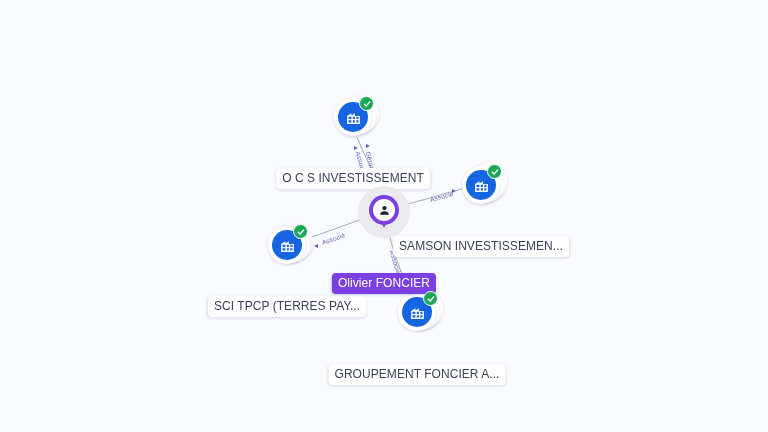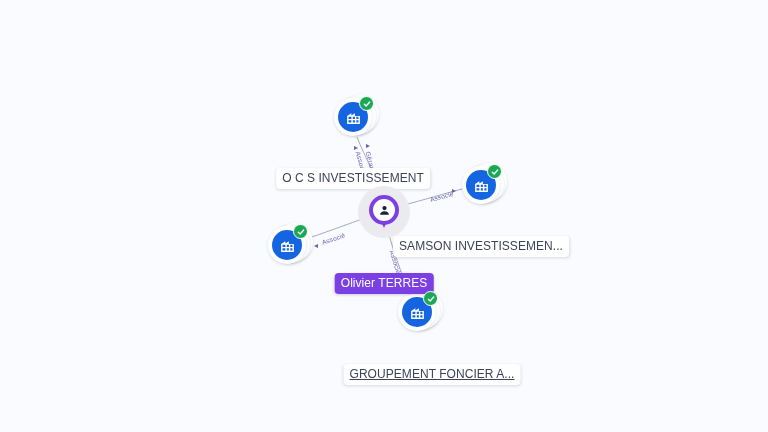--- a/index.html
+++ b/index.html
@@ -249,49 +249,50 @@
           </svg>
         </div>
       </div>
       <div class="verified-badge">
         <svg width="8" height="8" viewBox="0 0 24 24" fill="none" stroke="#ffffff" stroke-width="4" stroke-linecap="round" stroke-linejoin="round">
           <path d="M4 12.5 L9.5 18 L20 6"></path>
         </svg>
       </div>
     </div>
   </div>
+  <div class="node-label company" style="left:287px; top:260px;">SCI TPCP (TERRES PAY...</div>
 
   <div class="node" style="left:417px; top:312px;">
     <div class="co-stack">
       <div class="co-card c3"></div>
       <div class="co-card c2"></div>
       <div class="co-card c1">
         <div class="co-inner">
           <svg width="17" height="17" viewBox="0 0 24 24" fill="#ffffff">
             <path d="M3 21V10l6-4v3l5-3v4h7v11H3zm2-2h4v-3H5v3zm0-5h4v-3H5v3zm6 5h3v-3h-3v3zm0-5h3v-3h-3v3zm5 5h3v-3h-3v3zm0-5h3v-3h-3v3z"></path>
           </svg>
         </div>
       </div>
       <div class="verified-badge">
         <svg width="8" height="8" viewBox="0 0 24 24" fill="none" stroke="#ffffff" stroke-width="4" stroke-linecap="round" stroke-linejoin="round">
           <path d="M4 12.5 L9.5 18 L20 6"></path>
         </svg>
       </div>
     </div>
   </div>
-  <div class="node-label company" style="left:432px; top:328px;text-decoration:underline;">GROUPEMENT FONCIER A...</div>
+  <div class="node-label company" style="left:417px; top:328px;">GROUPEMENT FONCIER A...</div>
 
   <div class="node" style="left:384px; top:212px;">
     <div class="person-halo"></div>
     <div class="person-pin">
       <div class="pin-tail"></div>
       <div class="pin-body"></div>
       <div class="pin-face">
         <svg width="13" height="13" viewBox="0 0 24 24" fill="#1c2138">
           <circle cx="12" cy="7.5" r="4"></circle>
           <path d="M3.8 20c0-4.2 3.7-6.6 8.2-6.6s8.2 2.4 8.2 6.6z"></path>
         </svg>
       </div>
     </div>
   </div>
-  <div class="node-label person" style="left:384px; top:237px;">Olivier TERRES</div>
+  <div class="node-label person" style="left:384px; top:237px;">Olivier FONCIER</div>
 
 </div>
 
 </body></html>

